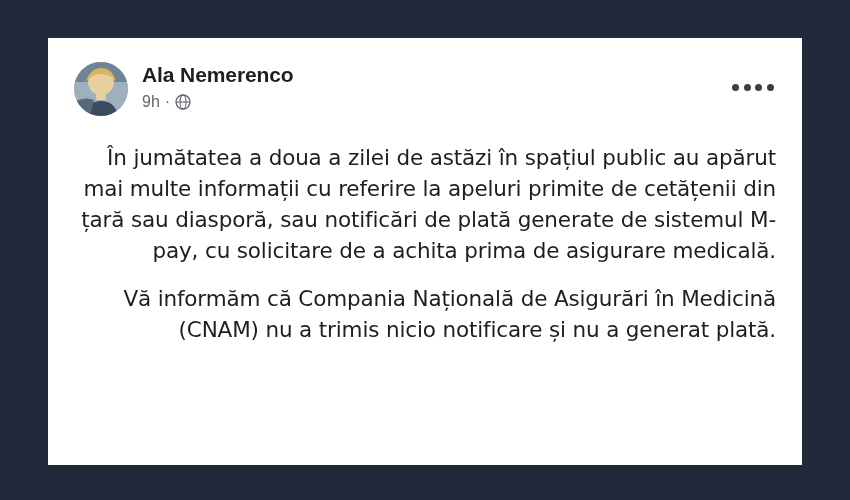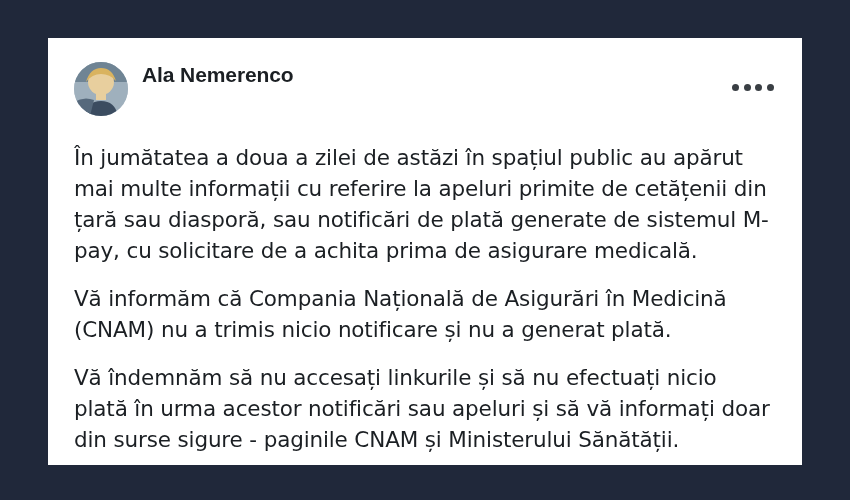--- a/index.html
+++ b/index.html
@@ -99,20 +99,21 @@
   }
   .more-btn span {
     display: block;
     width: 7px;
     height: 7px;
     border-radius: 50%;
     background: #3a3f44;
   }
   .post-body {
     margin-top: 20px;
+    text-align: right;
   }
   .post-body p {
     margin: 0 0 17px 0;
     font-size: 21.5px;
     line-height: 31px;
     color: #1b1f23;
     letter-spacing: -0.15px;
     font-family: "DejaVu Sans", "Liberation Sans", sans-serif;
   }
   .post-body p:last-child { margin-bottom: 0; }
@@ -133,31 +134,41 @@
           <ellipse cx="27" cy="20" rx="13" ry="13" fill="#e8cf9e"></ellipse>
           <path d="M12 20 q4 -14 15 -14 q11 0 15 13 q-6 -7 -15 -7 q-9 0 -15 8 z" fill="#d9b35f"></path>
           <path d="M10 54 q3 -15 17 -15 q14 0 17 15 z" fill="#3b4c60"></path>
           <rect x="22" y="30" width="10" height="8" fill="#e8cf9e"></rect>
           <path d="M0 40 q10 -6 20 -2 l-4 16 h-16 z" fill="#56697c"></path>
         </svg>
       </div>
 
       <div class="header-text">
         <div class="author-name">Ala Nemerenco</div>
+        <div class="meta-row">
+          <span class="meta-time">9h</span>
+          <span class="meta-dot">·</span>
+          <span class="globe-icon">
+            <svg width="16" height="16" viewBox="0 0 16 16" xmlns="http://www.w3.org/2000/svg" aria-hidden="true">
+              <circle cx="8" cy="8" r="7" fill="none" stroke="#62676d" stroke-width="1.3"></circle>
+              <ellipse cx="8" cy="8" rx="3" ry="7" fill="none" stroke="#62676d" stroke-width="1.1"></ellipse>
+              <line x1="1" y1="8" x2="15" y2="8" stroke="#62676d" stroke-width="1.1"></line>
+            </svg>
+          </span>
+        </div>
       </div>
 
       <div class="more-btn">
         <span></span>
         <span></span>
         <span></span>
         <span></span>
       </div>
 
     </div>
 
     <div class="post-body">
       <p>În jumătatea a doua a zilei de astăzi în spațiul public au apărut mai multe informații cu referire la apeluri primite de cetățenii din țară sau diasporă, sau notificări de plată generate de sistemul M-pay, cu solicitare de a achita prima de asigurare medicală.</p>
       <p>Vă informăm că Compania Națională de Asigurări în Medicină (CNAM) nu a trimis nicio notificare și nu a generat plată.</p>
-      <p>Vă îndemnăm să nu accesați linkurile și să nu efectuați nicio plată în urma acestor notificări sau apeluri și să vă informați doar din surse sigure - paginile CNAM și Ministerului Sănătății.</p>
     </div>
 
   </div>
 </div>
 
 </body></html>

